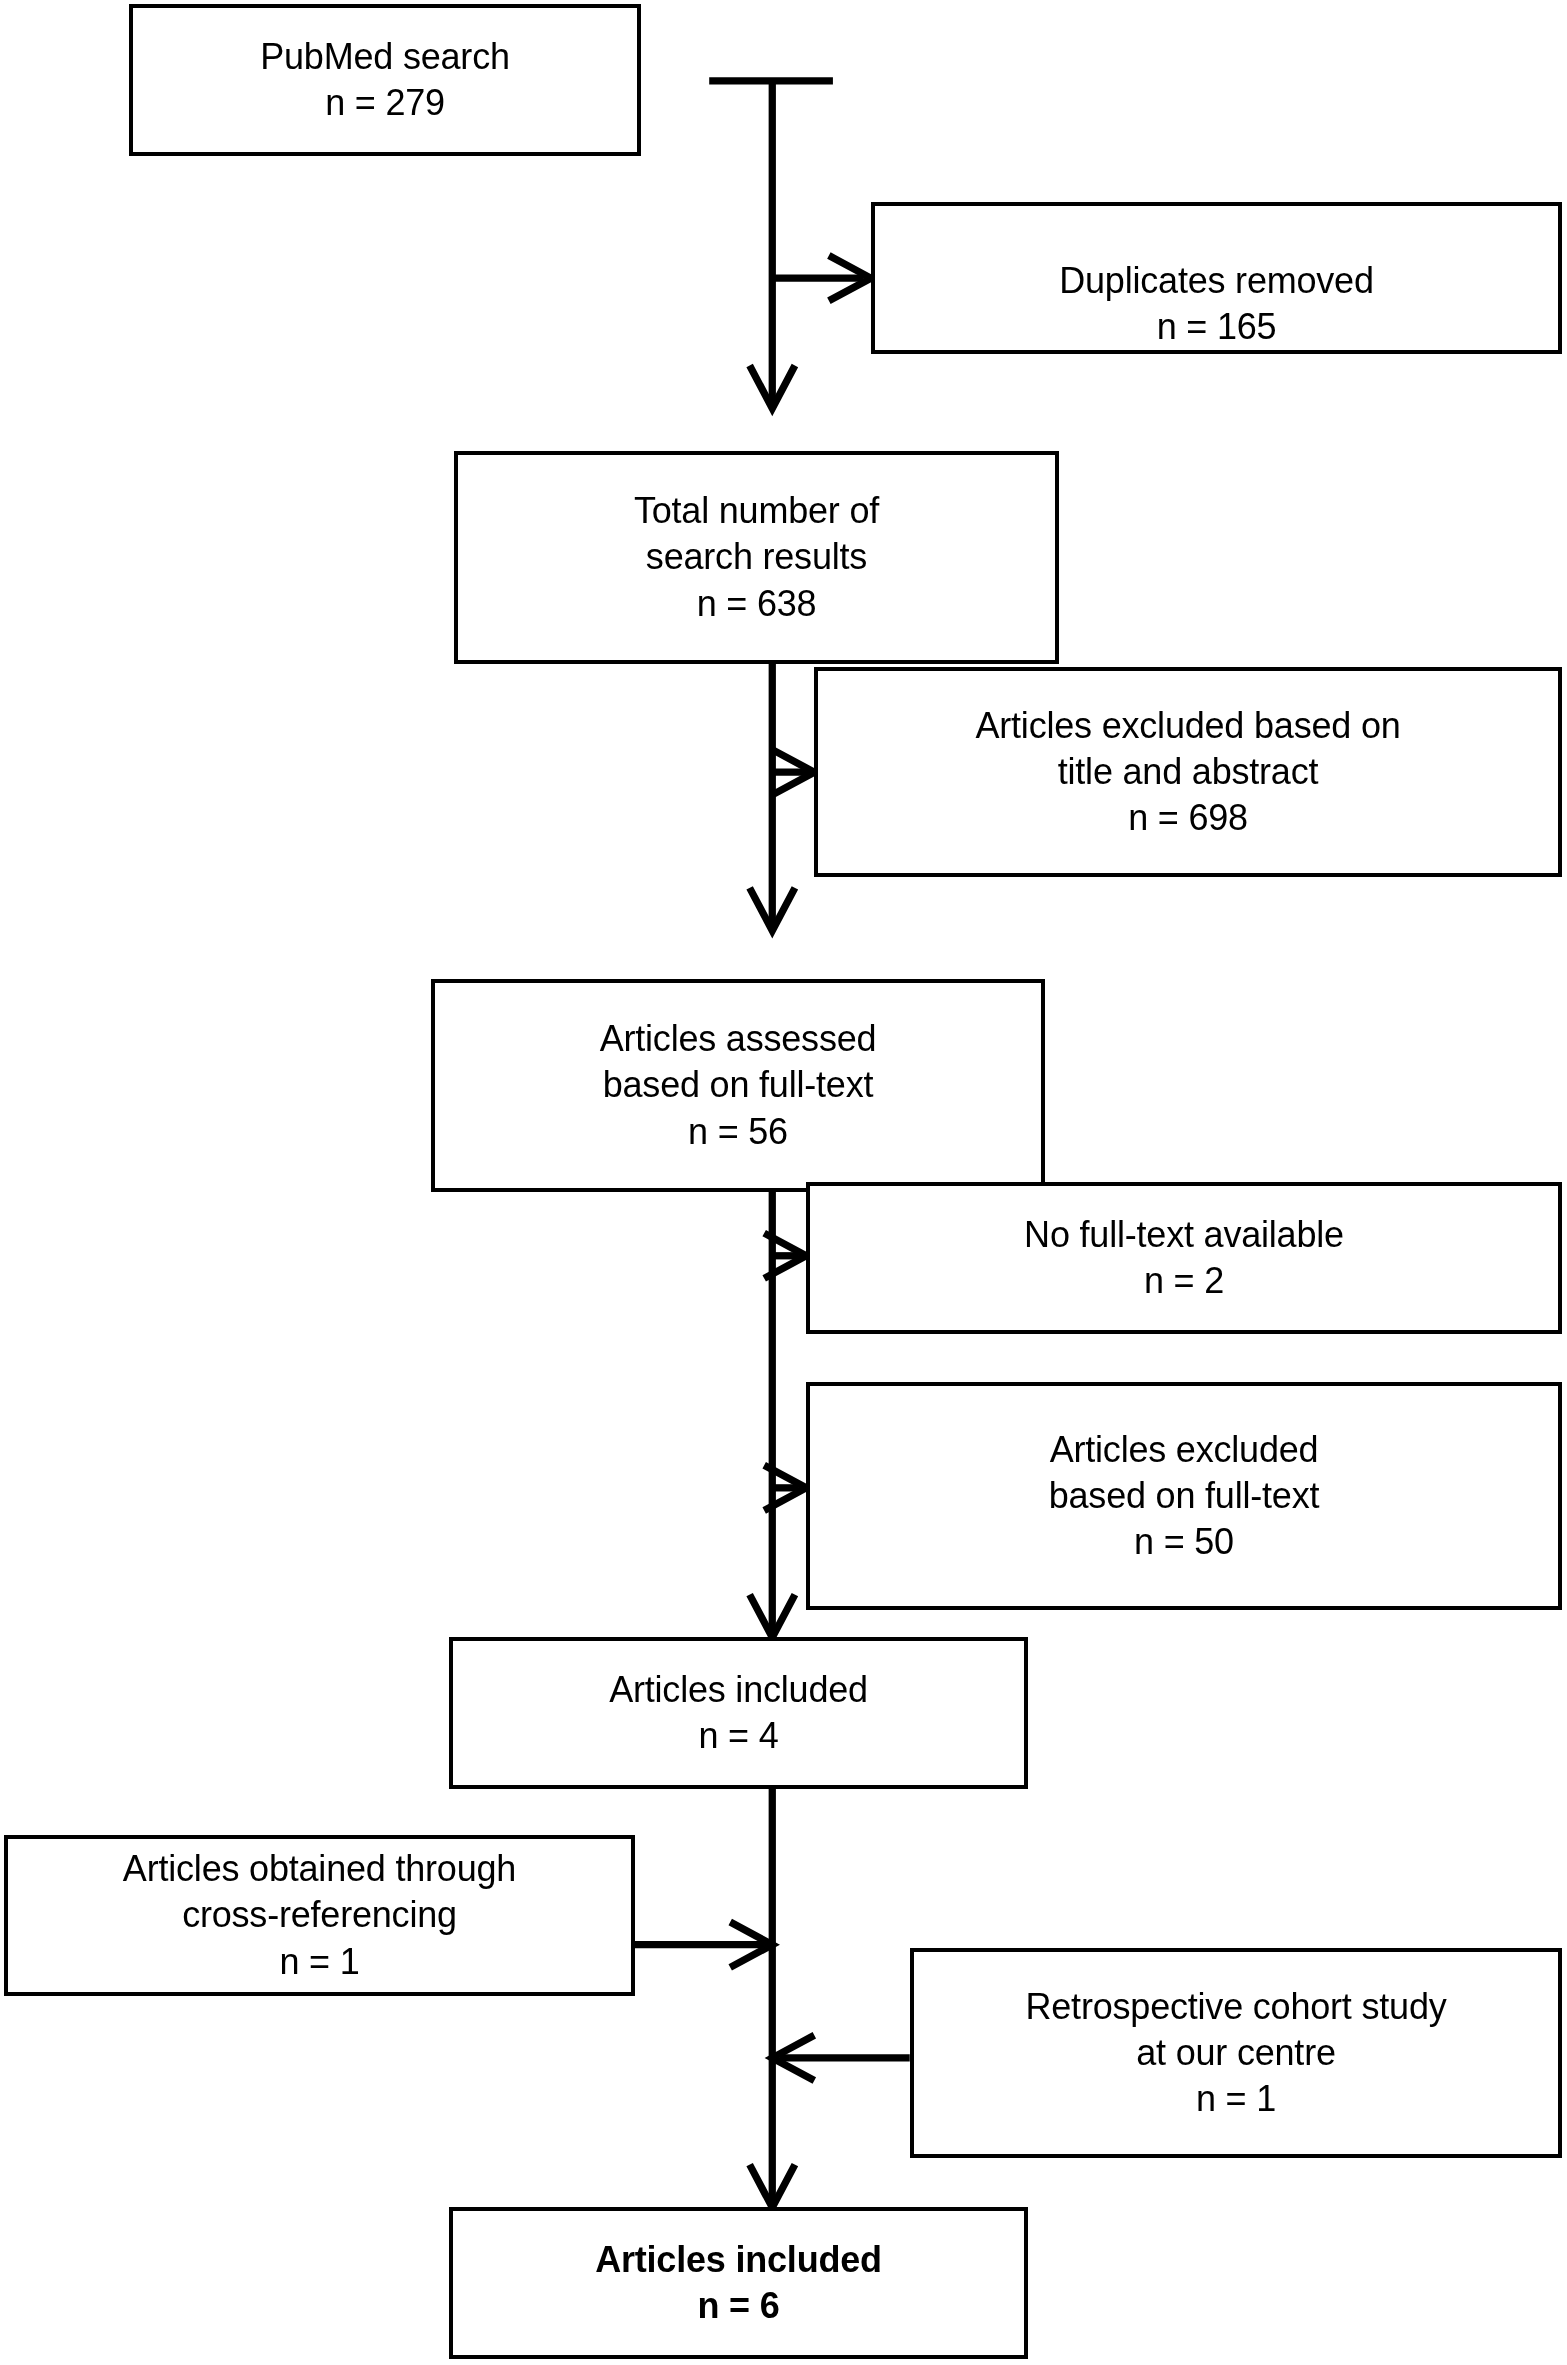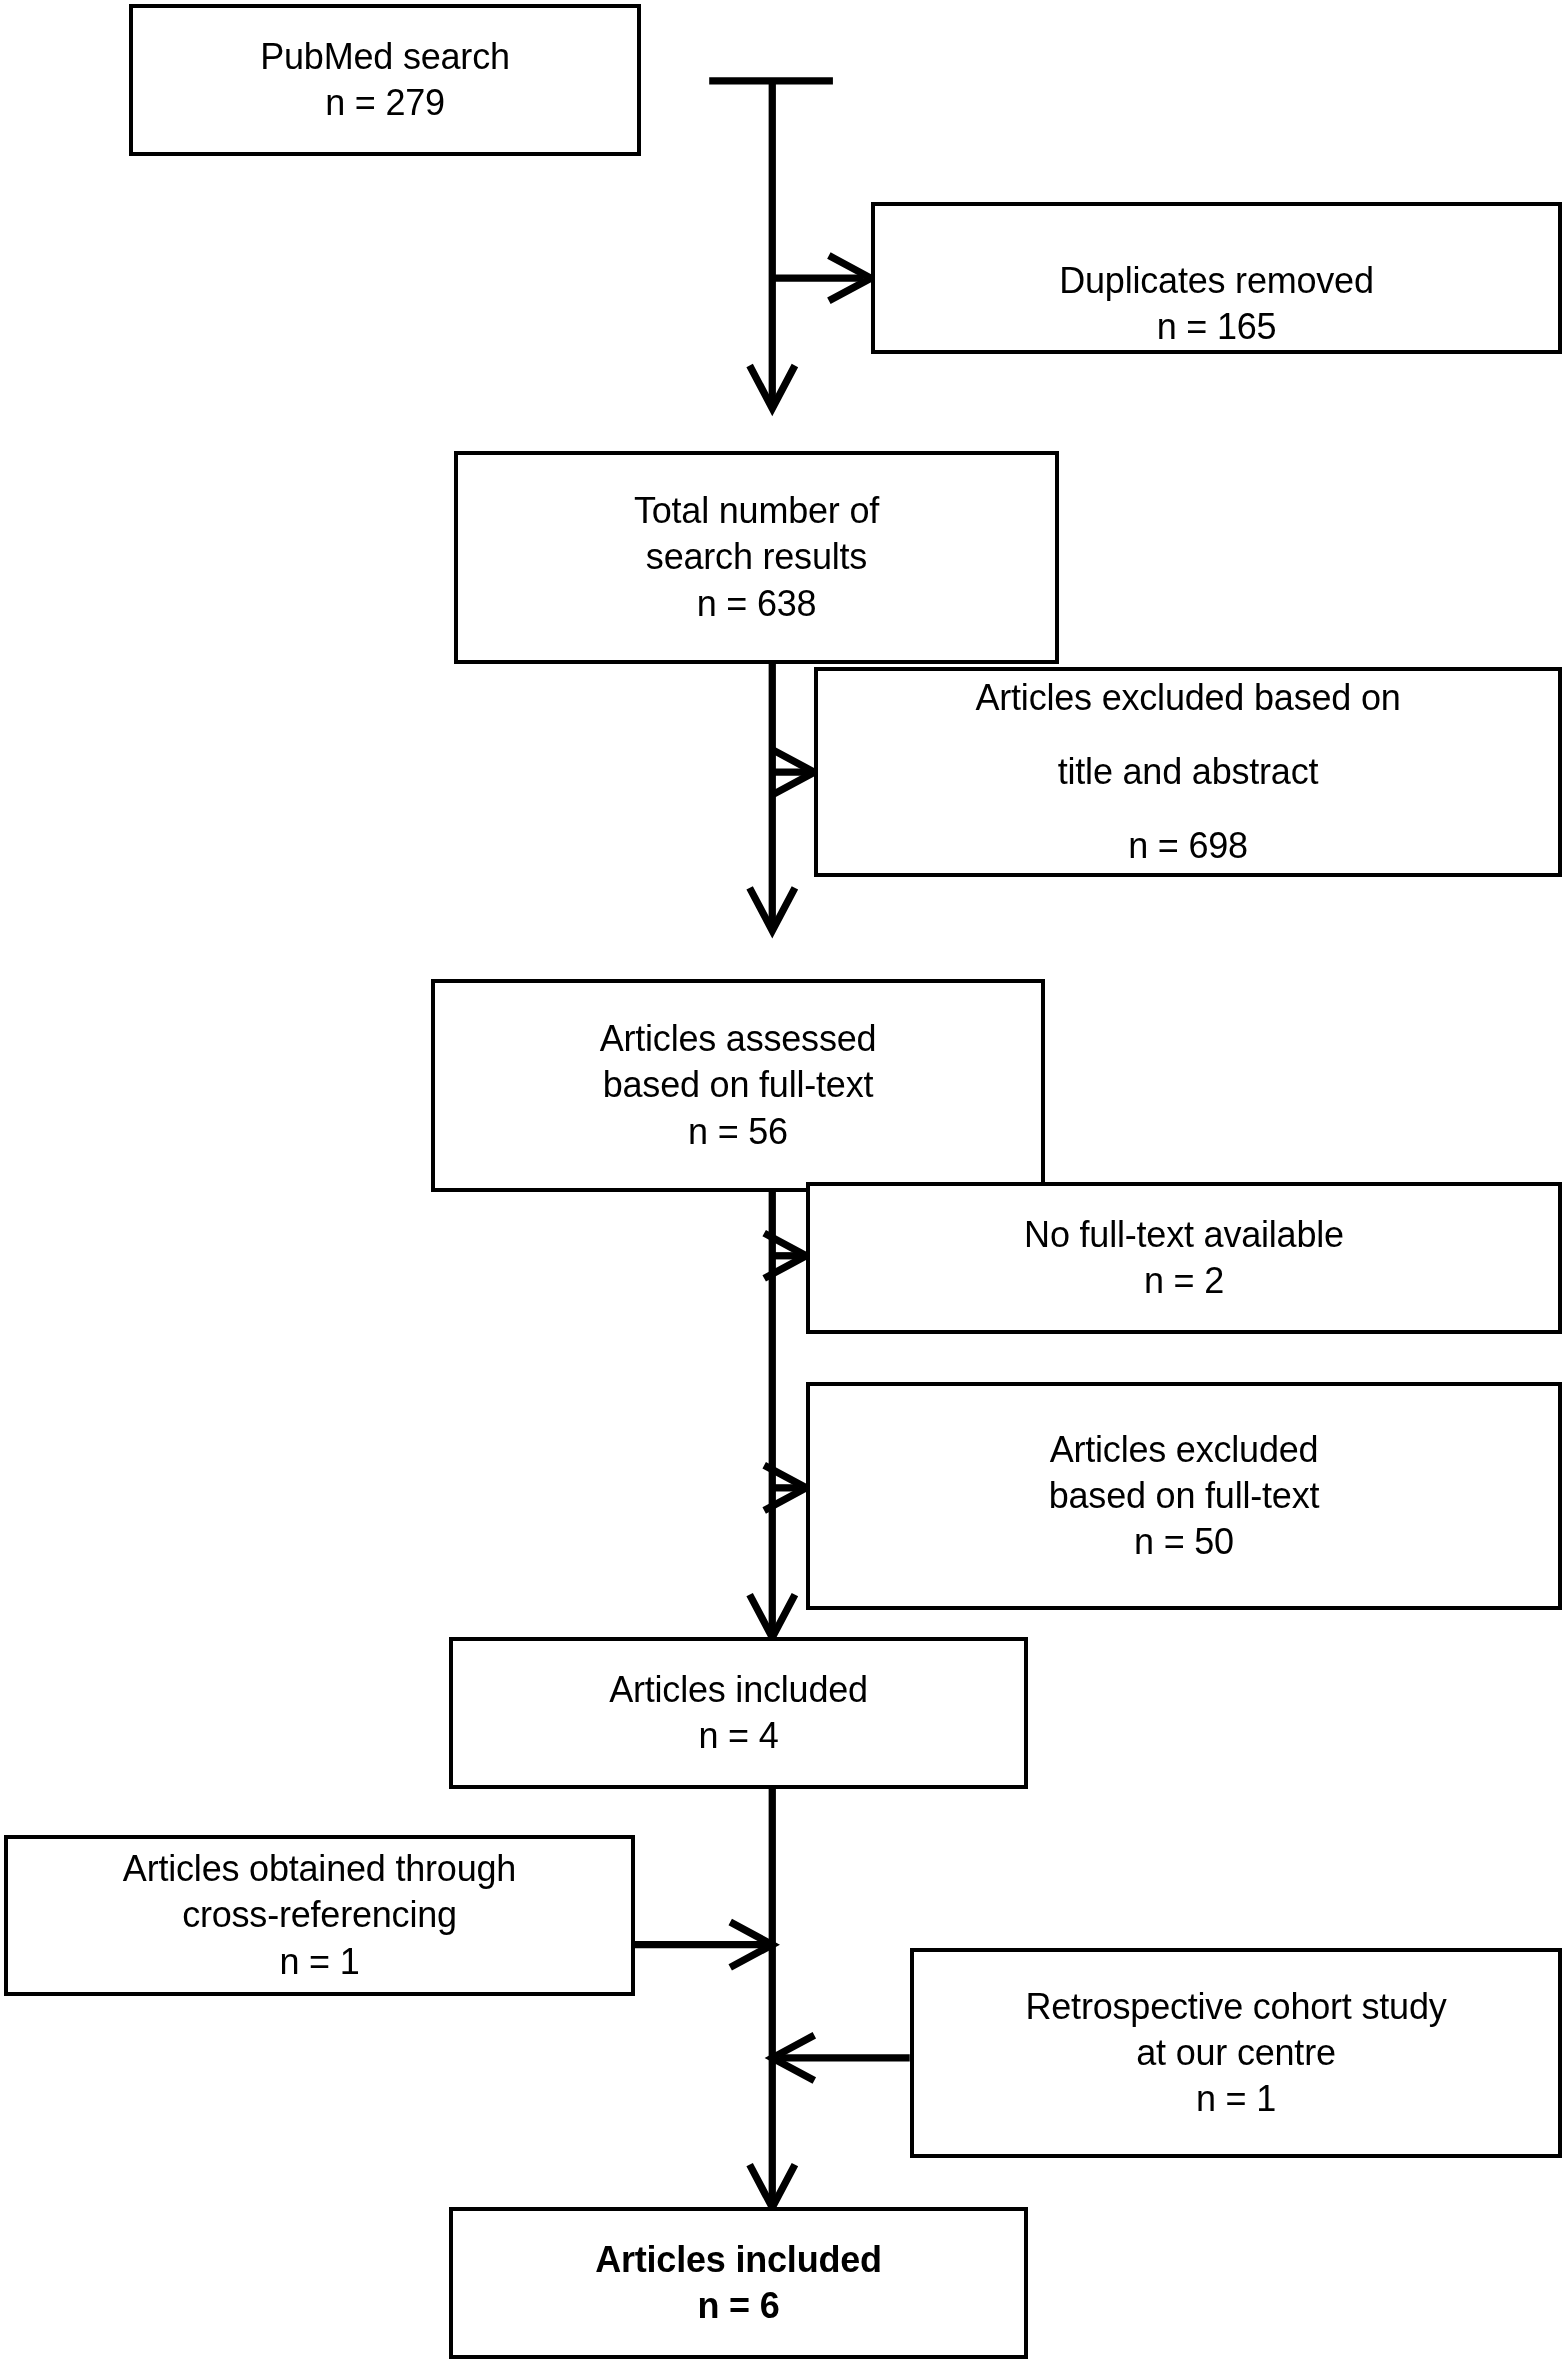--- a/index.html
+++ b/index.html
@@ -110,21 +110,21 @@
     <span class="line">Duplicates removed</span>
     <span class="line n-line">n = 165</span>
   </div>
 
   <div class="node-box" style="left:454px; top:408px; width:605px; height:213px;margin-top:43px;">
     <span class="line">Total number of</span>
     <span class="line">search results</span>
     <span class="line n-line">n = 638</span>
   </div>
 
-  <div class="node-box" style="left:814px; top:667px; width:748px; height:210px;gap:28px;">
+  <div class="node-box" style="left:814px; top:667px; width:748px; height:210px;">
     <span class="line">Articles excluded based on</span>
     <span class="line">title and abstract</span>
     <span class="line n-line">n = 698</span>
   </div>
 
   <div class="node-box" style="left:431px; top:931px; width:614px; height:213px;margin-top:48px;">
     <span class="line">Articles assessed</span>
     <span class="line">based on full-text</span>
     <span class="line n-line">n = 56</span>
   </div>

